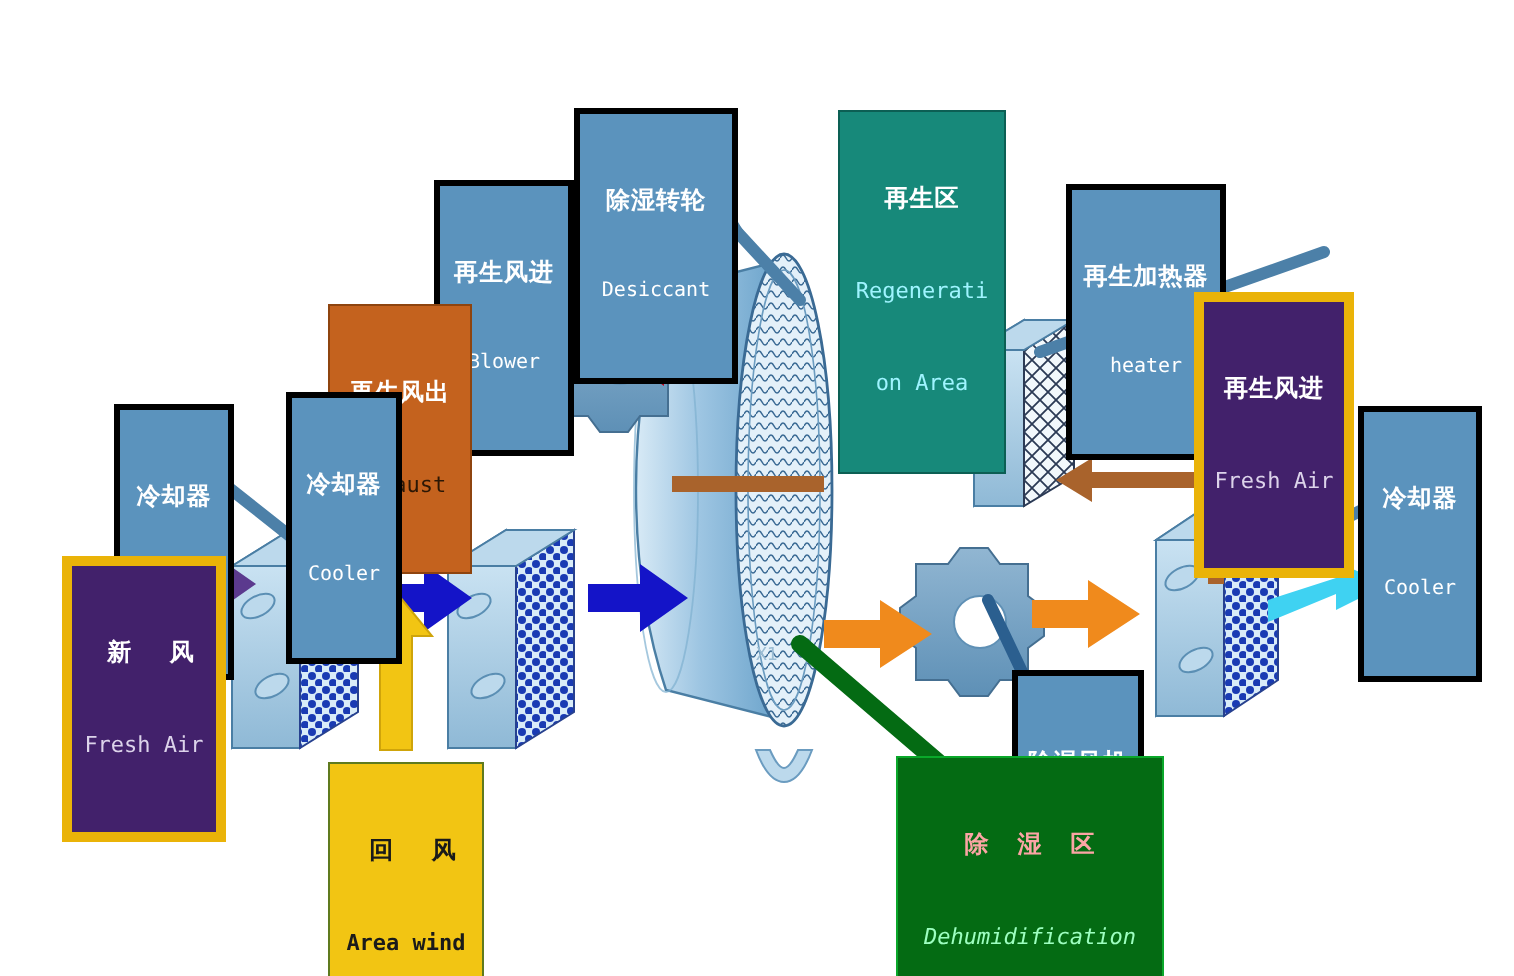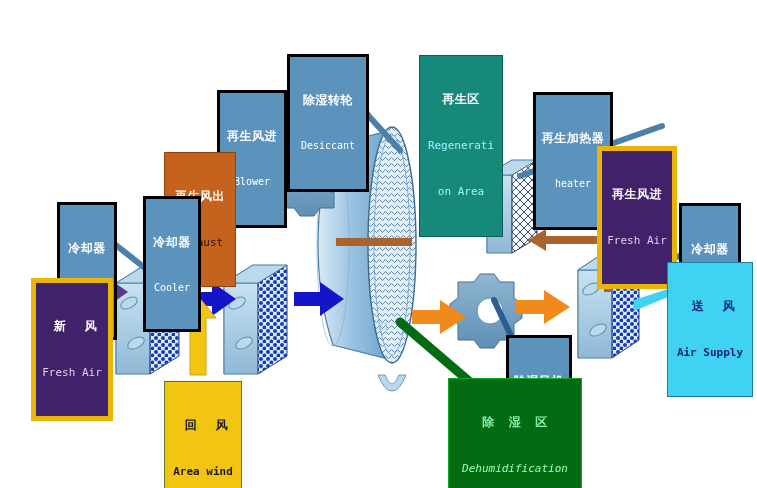--- a/index.html
+++ b/index.html
@@ -89,21 +89,21 @@
   }
   .lb-yellow .cn { font-size: 12px; }
   .lb-yellow .en { font-size: 11px; font-weight: bold; }
 
   
   .lb-green {
     background: #046b13;
     border: 1px solid #0aa82a;
     color: #9dffc0;
   }
-  .lb-green .cn { font-size: 12px; color: #86efac; }
+  .lb-green .cn { font-size: 12px; color: #fca5a5; }
   .lb-green .en { font-size: 11px; font-style: italic; }
 
   
   .lb-cyan {
     background: #3fd2f2;
     border: 1px solid #1c7fa0;
     color: #15237a;
   }
   .lb-cyan .cn { font-size: 12px; }
   .lb-cyan .en { font-size: 11px; font-weight: bold; }
@@ -373,19 +373,15 @@
     <span class="cn">除湿风机</span>
     <span class="en">Blower</span>
   </div>
 
   <div class="label-box lb-green" style="left:448px; top:378px; width:134px;">
     <span class="cn">除   湿   区</span>
     <span class="en">Dehumidification</span>
     
   </div>
 
-  <div class="label-box lb-cyan" style="left:667px; top:262px; width:86px;">
-    <span class="cn wide-cn">送    风</span>
-    <span class="en">Air Supply</span>
-  </div>
 
 
 </div>
 
 </body></html>

